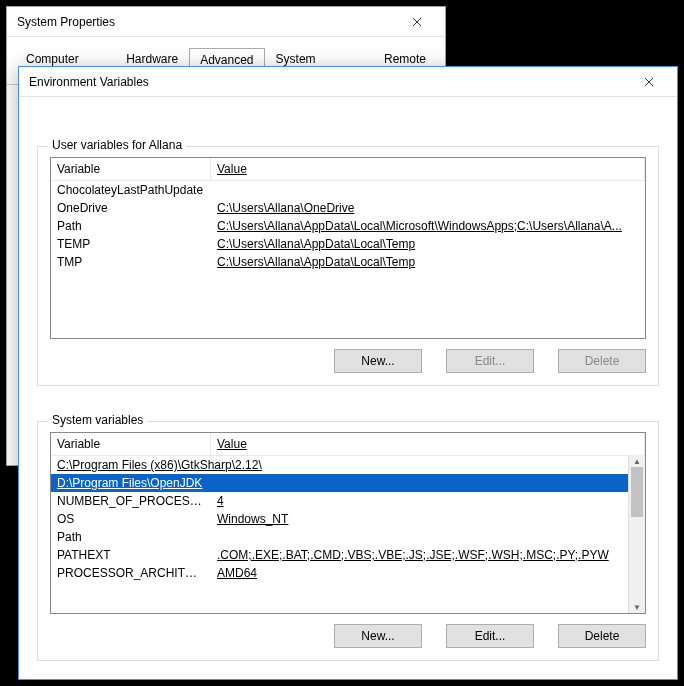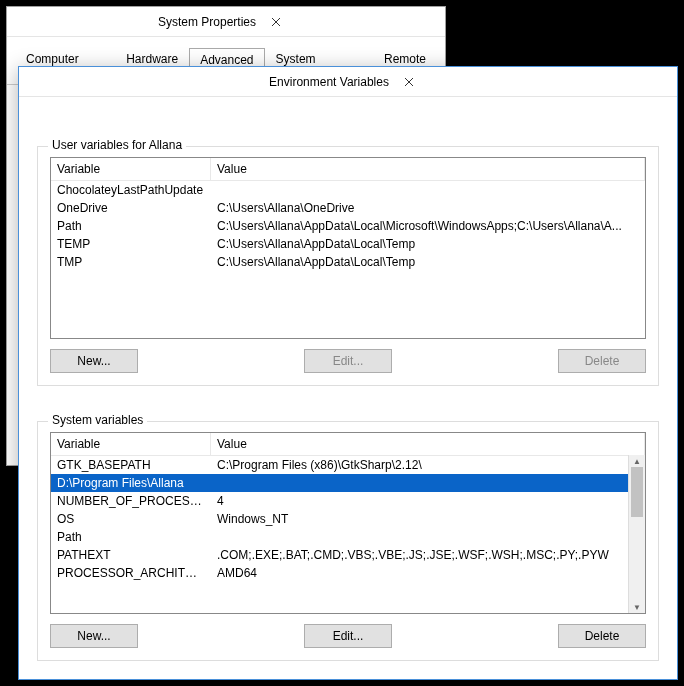--- a/index.html
+++ b/index.html
@@ -4,21 +4,21 @@
 <style>
   * { box-sizing: border-box; font-family: "Segoe UI", Tahoma, sans-serif; font-size: 12px; }
   body { margin: 0; background: #000; width: 684px; height: 686px; position: relative; overflow: hidden; }
   
   
   .sysprops {
     position: absolute; left: 6px; top: 6px; width: 440px; height: 460px;
     background: #fff; border: 1px solid #a0a0a0;
   }
   .titlebar {
-    height: 30px; display: flex; align-items: center; justify-content: center;
+    height: 30px; display: flex; align-items: center; justify-content: space-between;
     padding: 0 8px 0 10px; background: #fff; border-bottom: 1px solid #e5e5e5;
   }
   .titlebar .title { color: #000; }
   .closebtn { width: 40px; height: 28px; display:flex; align-items:center; justify-content:center; }
   .closebtn svg { width: 10px; height: 10px; }
   
   .tabs { display: flex; padding: 10px 8px 0 8px; border-bottom: 1px solid #ccc; }
   .tab { padding: 4px 10px; border: 1px solid transparent; border-bottom: none; background: #fff; cursor: default; }
   .tab.active { border-color: #aaa; background: #fff; position: relative; top: 1px; }
   
@@ -29,31 +29,31 @@
   }
   .envbody { padding: 14px 18px; }
   
   .groupbox { border: 1px solid #ddd; margin-top: 35px; padding: 10px 12px 12px 12px; position: relative; }
   .grouplabel { position: absolute; top: -9px; left: 10px; background: #fff; padding: 0 4px; color: #000; }
   
   .listbox { border: 1px solid #888; height: 182px; overflow: hidden; position: relative; }
   .listhead { display: flex; background: #fff; border-bottom: 1px solid #e8e8e8; }
   .listhead .col { padding: 4px 6px; border-right: 1px solid #e8e8e8; font-weight: normal; }
   .col.var { width: 160px; flex: none; }
-  .col.val { flex: 1; }
+  .col.val { flex: 1; text-decoration: underline; }
   .rows { }
   .row { display: flex; }
   .row .col { padding: 2px 6px; white-space: nowrap; overflow: hidden; text-overflow: ellipsis; }
   .row.selected { background: #0a64c8; color: #fff; }
   .scrollbar { position: absolute; right: 0; top: 22px; bottom: 0; width: 17px; background: #f0f0f0; border-left: 1px solid #ddd; }
   .scrollthumb { position: absolute; left: 2px; right: 2px; top: 12px; height: 50px; background: #c2c2c2; }
   .scrollarr { position:absolute; left:0; right:0; height:12px; display:flex; align-items:center; justify-content:center; color:#666; font-size:8px;}
   .scrollarr.up{top:0}.scrollarr.dn{bottom:0}
   
-  .btnrow { display: flex; justify-content: space-between; gap: 13px; margin-top: 10px; }
+  .btnrow { display: flex; justify-content: flex-end; gap: 24px; margin-top: 10px; }
   .btn { width: 88px; height: 24px; background: #e1e1e1; border: 1px solid #adadad; display:flex; align-items:center; justify-content:center; cursor: default; }
   .btn.disabled { color: #888; }
   .btn.primary { border: 2px solid #0078d7; background:#e1e1e1; }
   
   .dlgbtns { display:flex; justify-content:flex-end; gap:24px; padding: 14px 18px 2px 18px; }
 </style>
 </head>
 <body>
 
 <div class="sysprops">
@@ -123,25 +123,24 @@
 
     <div class="groupbox">
       <span class="grouplabel">System variables</span>
       <div class="listbox">
         <div class="listhead">
           <div class="col var">Variable</div>
           <div class="col val">Value</div>
         </div>
         <div class="rows" id="sys-rows">
             <div class="row">
-              <div class="col var">GTK_BASEPATH</div>
               <div class="col val">C:\Program Files (x86)\GtkSharp\2.12\</div>
             </div>
             <div class="row selected">
-              <div class="col val">D:\Program Files\Allana</div>
+              <div class="col val">D:\Program Files\OpenJDK</div>
             </div>
             <div class="row">
               <div class="col var">NUMBER_OF_PROCESSORS</div>
               <div class="col val">4</div>
             </div>
             <div class="row">
               <div class="col var">OS</div>
               <div class="col val">Windows_NT</div>
             </div>
             <div class="row">

